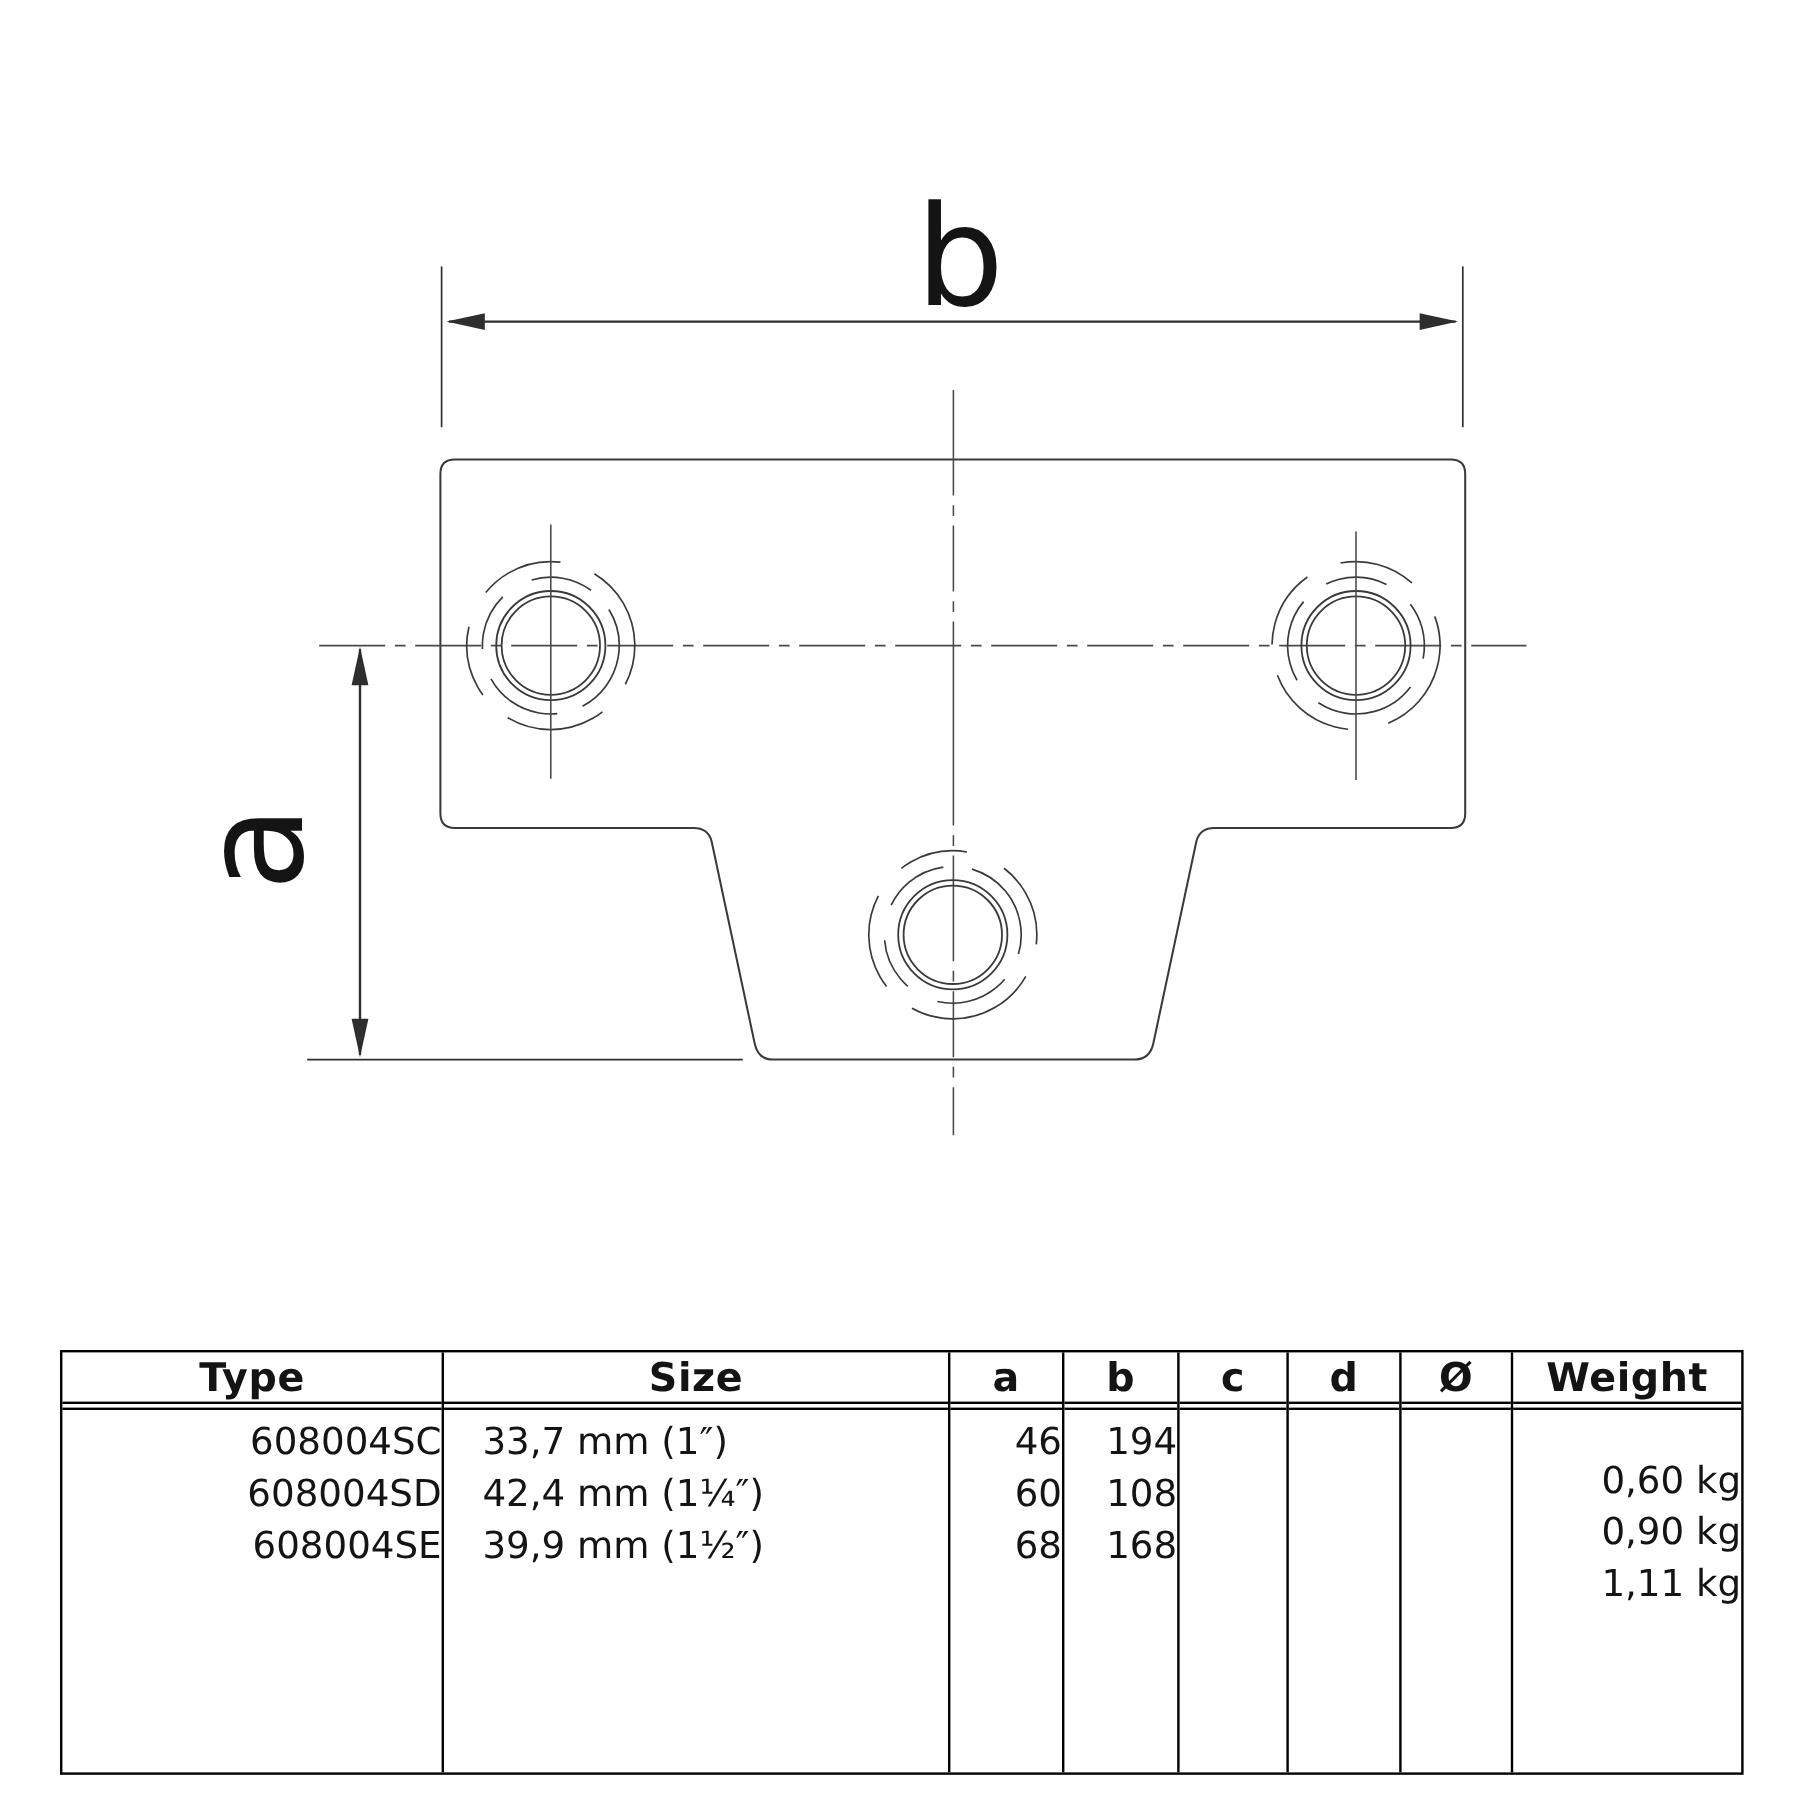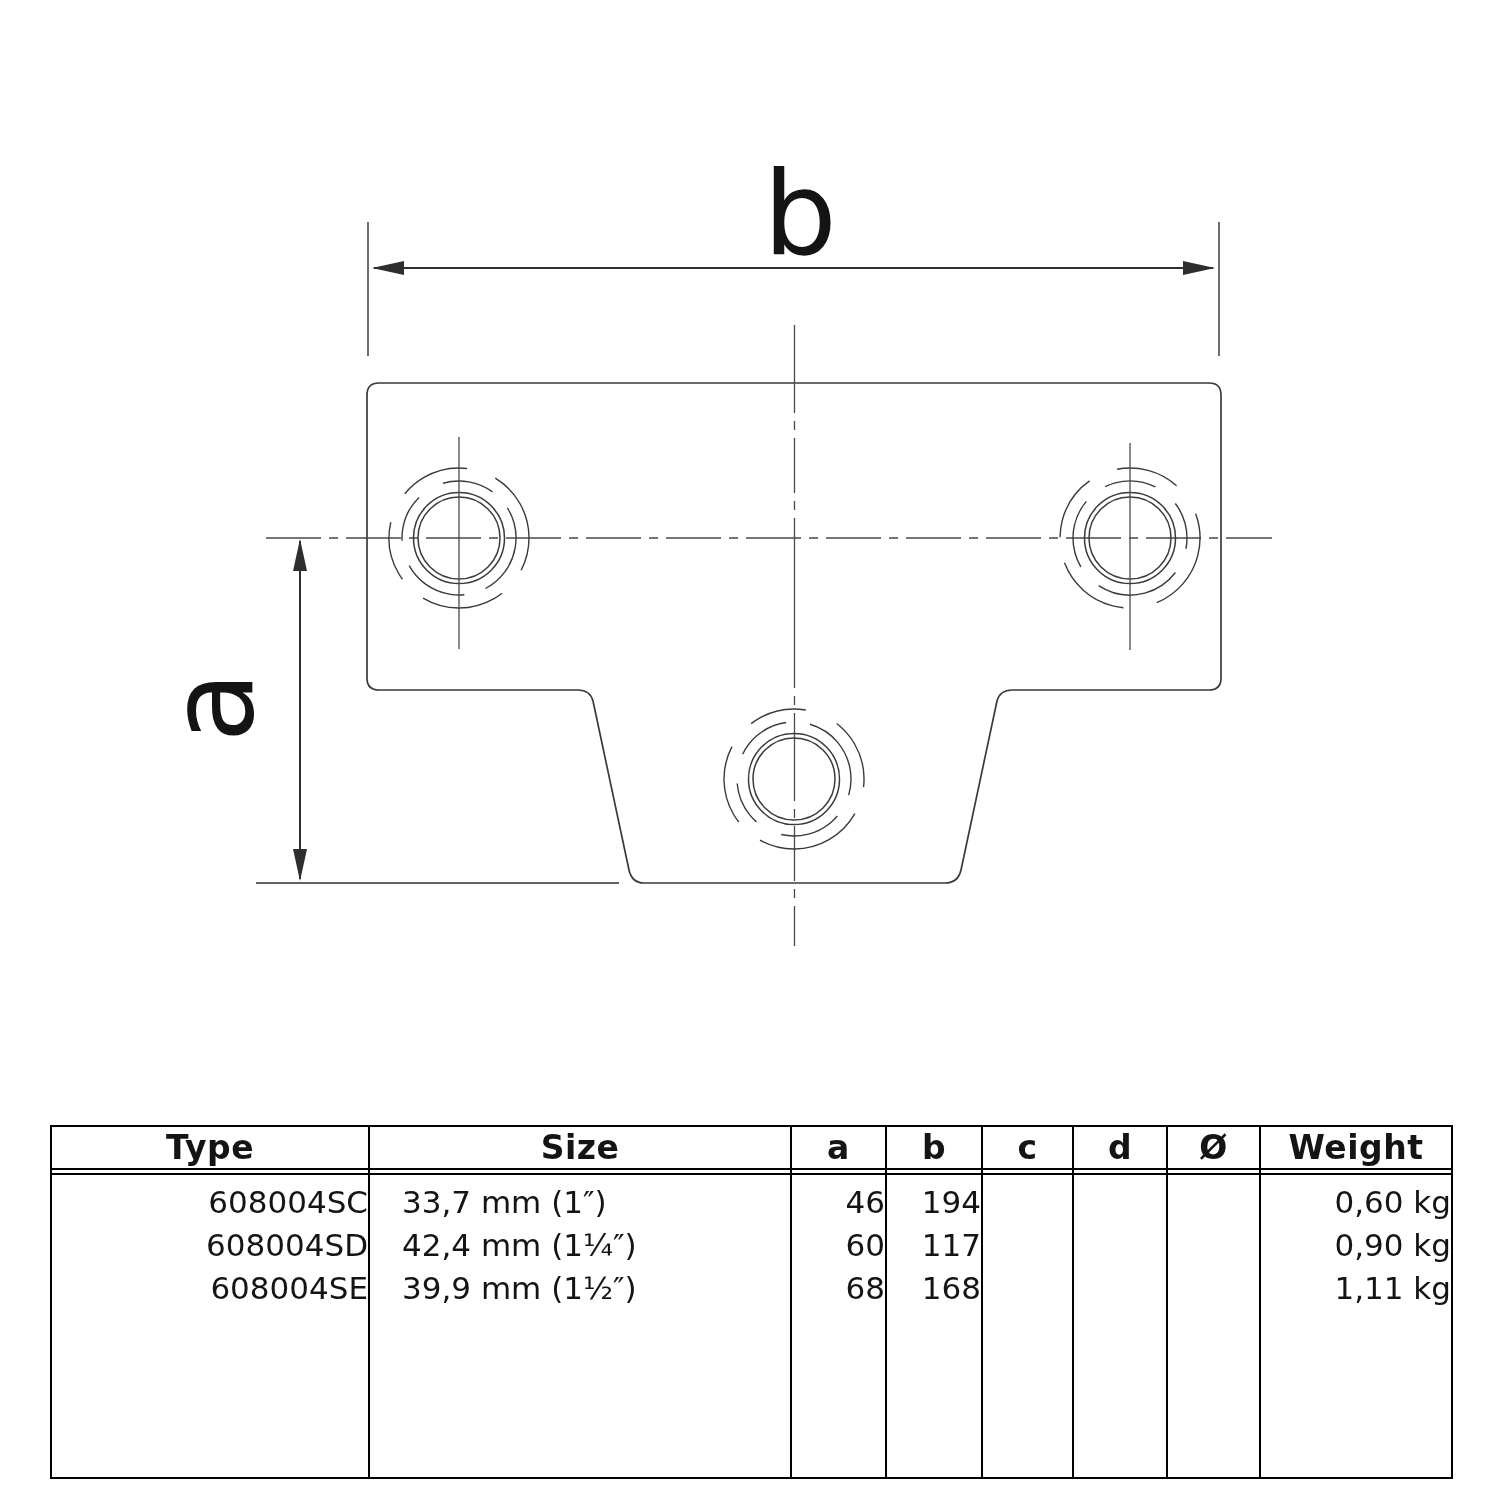--- a/index.html
+++ b/index.html
@@ -23,21 +23,21 @@
   .dimlabel{fill:var(--ink,#111);font-family:"DejaVu Sans","Liberation Sans",sans-serif;
     font-size:116px;font-weight:400;}
 
   
   .spec-table{
     position:absolute;left:50px;top:1125px;width:1403px;height:354px;
     border:2.5px solid #000;box-sizing:border-box;
     display:flex;flex-direction:row;background:#fff;
   }
   .col{box-sizing:border-box;border-right:2px solid #000;display:flex;flex-direction:column;}
-  .col:last-child{border-right:none;}
+  .col:last-child{border-right:none;gap:32px;}
   .col-type{width:318px;}
   .col-size{width:422px;}
   .col-a{width:95px;}
   .col-b{width:96px;}
   .col-c{width:91px;}
   .col-d{width:94px;}
   .col-dia{width:93px;}
   .col-weight{flex:1;}
   .hcell{
     height:41px;box-sizing:content-box;
@@ -133,21 +133,21 @@
         <div class="vcell">46</div>
         <div class="vcell">60</div>
         <div class="vcell">68</div>
       </div>
     </div>
 
     <div class="col col-b">
       <div class="hcell">b</div>
       <div class="body-cells">
         <div class="vcell">194</div>
-        <div class="vcell">117</div>
+        <div class="vcell">108</div>
         <div class="vcell">168</div>
       </div>
     </div>
 
     <div class="col col-c">
       <div class="hcell">c</div>
       <div class="body-cells">
         <div class="vcell"></div>
         <div class="vcell"></div>
         <div class="vcell"></div>

